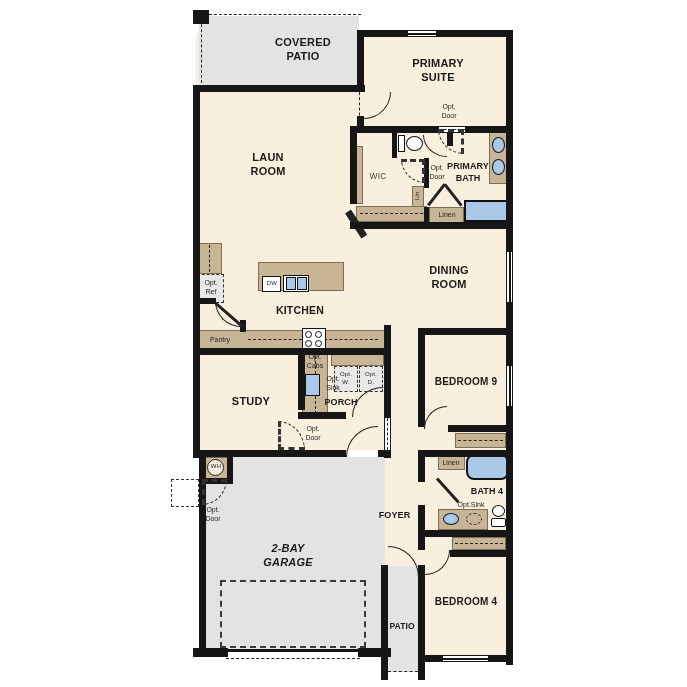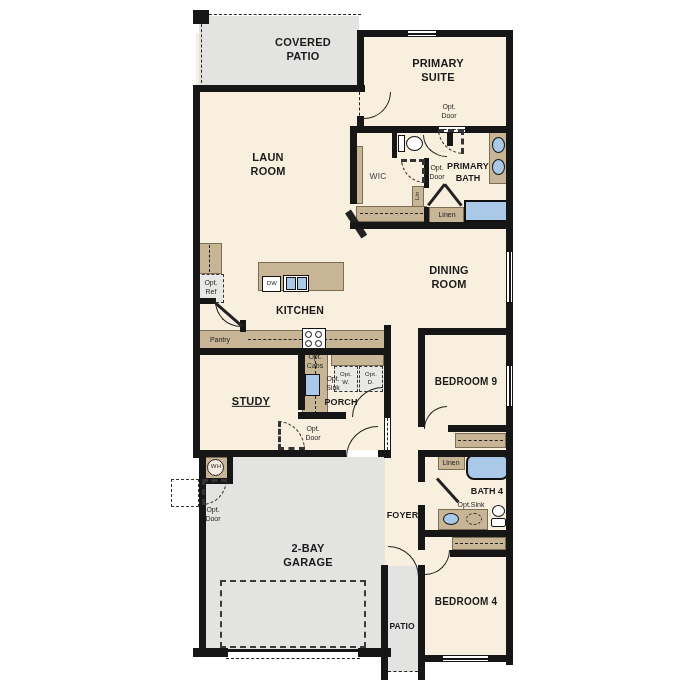--- a/index.html
+++ b/index.html
@@ -184,27 +184,27 @@
 
   <div class="lbl" style="left:281px;top:49px;margin-left:22px;">COVERED
 PATIO</div>
   <div class="lbl" style="left:438px;top:70px;">PRIMARY
 SUITE</div>
   <div class="lbl" style="left:268px;top:164px;">LAUN
 ROOM</div>
   <div class="lbl" style="left:449px;top:277px;">DINING
 ROOM</div>
   <div class="lbl" style="left:300px;top:311px;font-size:10.5px;">KITCHEN</div>
-  <div class="lbl" style="left:251px;top:401px;text-decoration:underline;">STUDY</div>
+  <div class="lbl" style="left:251px;top:401px;">STUDY</div>
   <div class="lbl" style="left:466px;top:381px;font-size:10px;">BEDROOM 9</div>
   <div class="lbl" style="left:466px;top:601px;font-size:10px;">BEDROOM 4</div>
-  <div class="lbl" style="left:308px;top:555px;">2-BAY
+  <div class="lbl" style="left:288px;top:555px;font-style:italic;">2-BAY
 GARAGE</div>
   <div class="lbl md" style="left:341px;top:403px;">PORCH</div>
-  <div class="lbl md" style="left:396px;top:516px;padding-left:13px;">FOYER</div>
+  <div class="lbl md" style="left:388px;top:516px;padding-left:13px;">FOYER</div>
   <div class="lbl md" style="left:402px;top:627px;font-size:8.5px;">PATIO</div>
   <div class="lbl md" style="left:487px;top:492px;">BATH 4</div>
   <div class="lbl md" style="left:468px;top:173px;">PRIMARY
 BATH</div>
   <div class="lbl gray" style="left:378px;top:177px;">WIC</div>
   <div class="lbl sm" style="left:220px;top:340px;">Pantry</div>
   <div class="lbl sm" style="left:447px;top:215px;">Linen</div>
   <div class="lbl sm" style="left:451px;top:463px;">Linen</div>
   <div class="lbl xs vert" style="left:418px;top:196px;">Lin</div>
   <div class="lbl xs" style="left:216px;top:467px;">WH</div>

